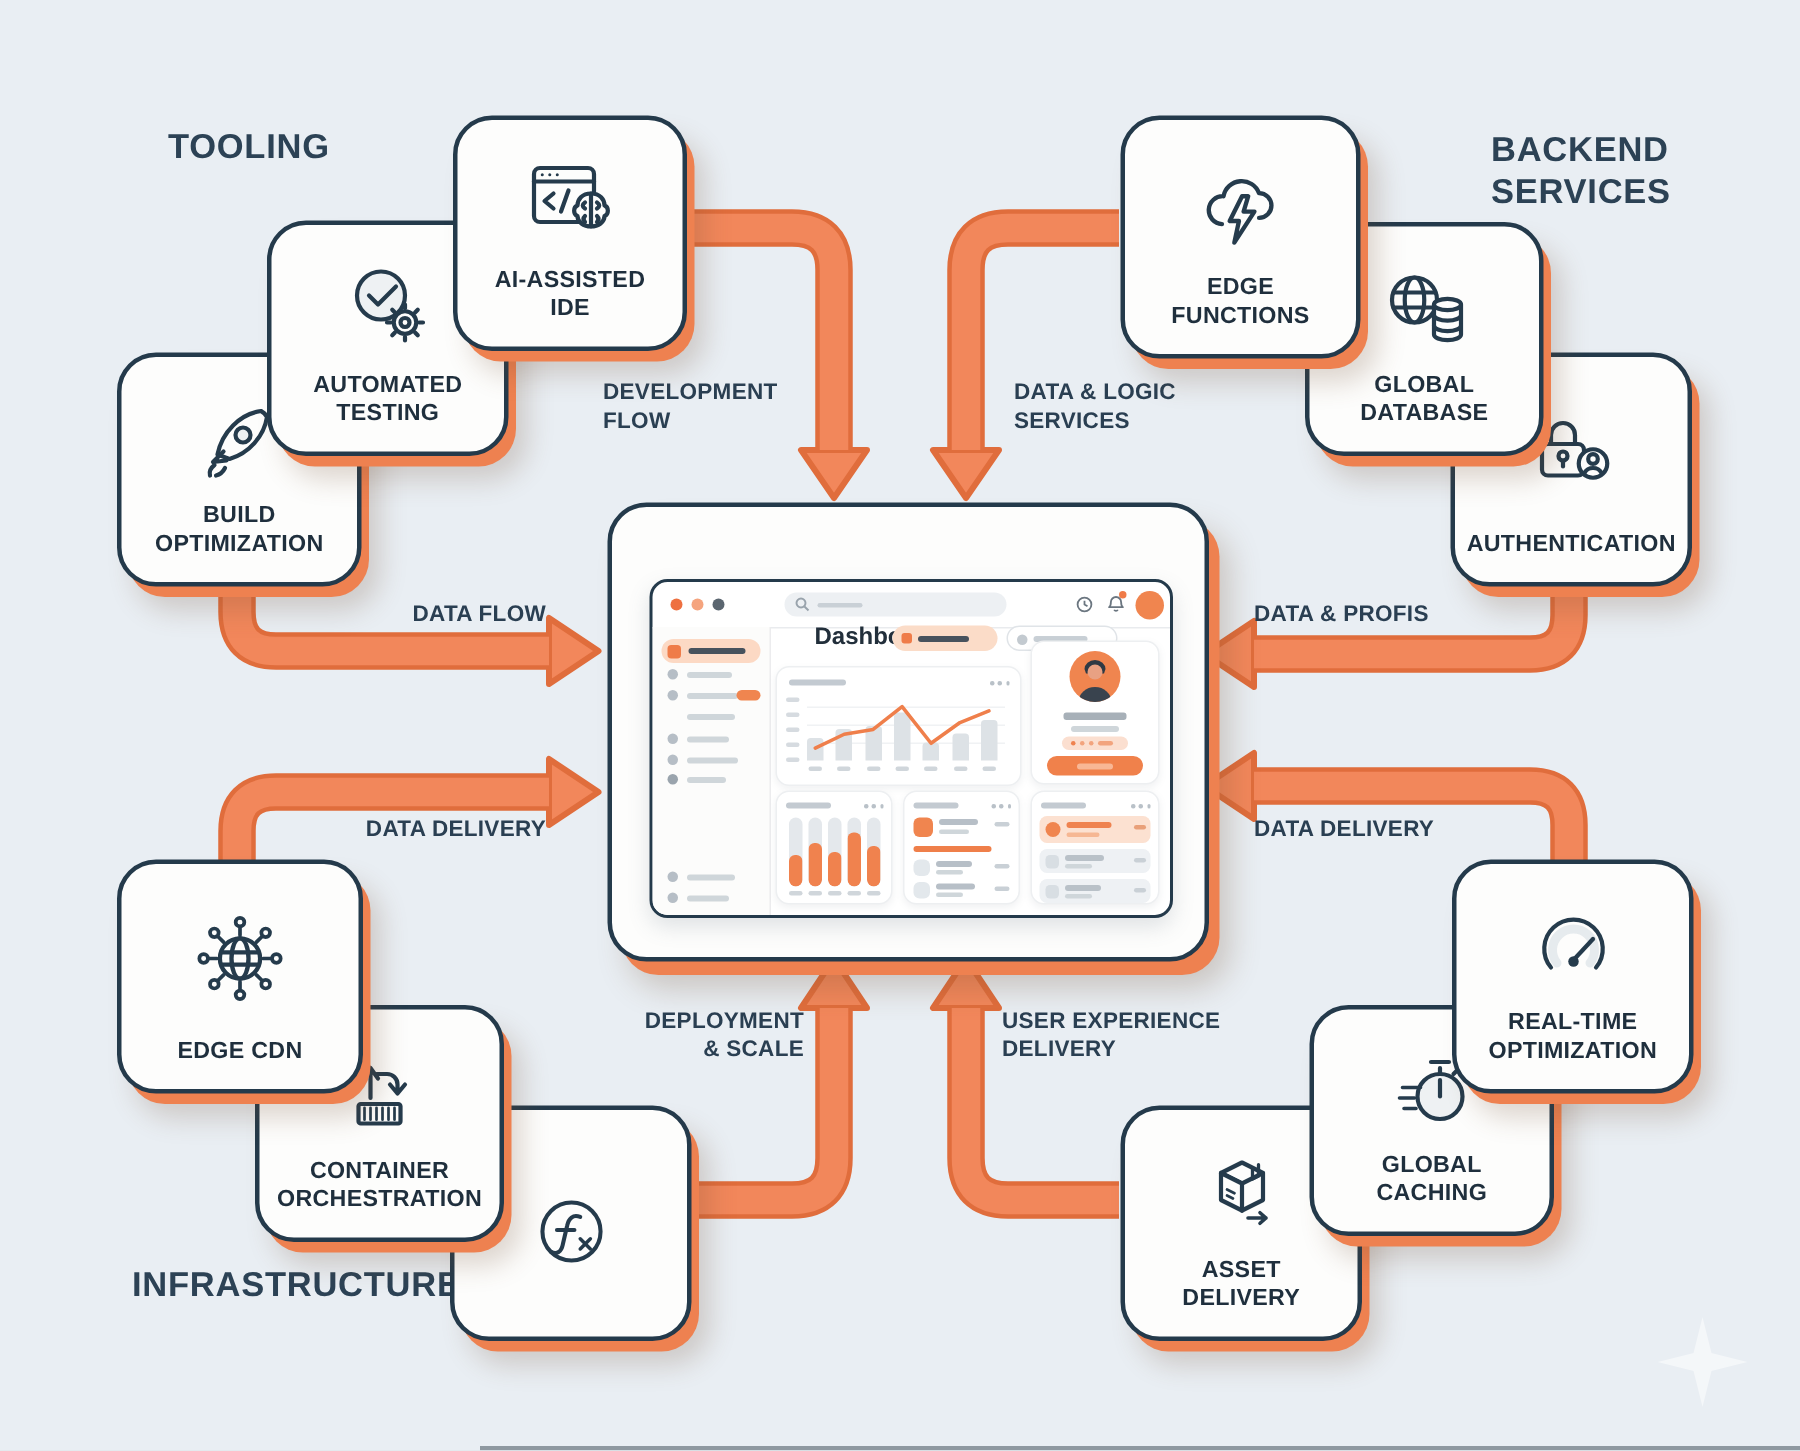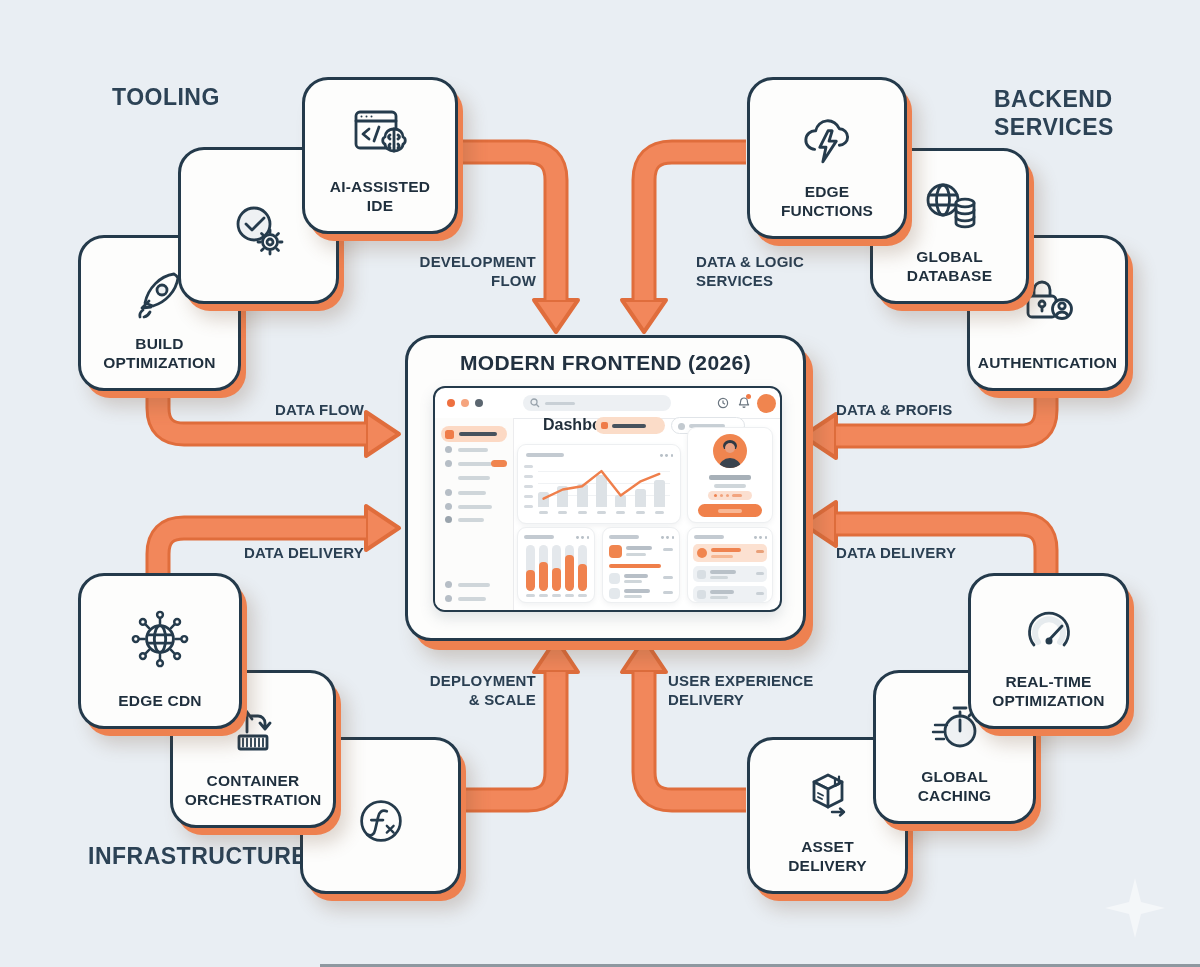--- a/index.html
+++ b/index.html
@@ -87,23 +87,23 @@
     <path class="shaft-o" d="M746,800 L672,800 Q644,800 644,772 L644,670"></path>
     <polygon class="head" points="622,672 666,672 644,639"></polygon>
     <path class="shaft-i" d="M746,800 L672,800 Q644,800 644,772 L644,672"></path>
   </svg>
 
   <div class="section-label" style="left:112px;top:84px;">TOOLING</div>
   <div class="section-label" style="left:994px;top:86px;">BACKEND
 SERVICES</div>
   <div class="section-label" style="left:88px;top:843px;">INFRASTRUCTURE</div>
 
-  <div class="arrow-label" style="left:402px;top:253px;width:134px;text-align:right;">DEVELOPMENT
+  <div class="arrow-label" style="left:402px;top:253px;width:134px;text-align:left;">DEVELOPMENT
 FLOW</div>
-  <div class="arrow-label" style="left:696px;top:253px;width:140px;">DATA &amp; LOGIC
+  <div class="arrow-label" style="left:676px;top:253px;width:140px;">DATA &amp; LOGIC
 SERVICES</div>
   <div class="arrow-label" style="left:238px;top:401px;width:126px;text-align:right;">DATA FLOW</div>
   <div class="arrow-label" style="left:836px;top:401px;width:130px;">DATA &amp; PROFIS</div>
   <div class="arrow-label" style="left:238px;top:544px;width:126px;text-align:right;">DATA DELIVERY</div>
   <div class="arrow-label" style="left:836px;top:544px;width:130px;">DATA DELIVERY</div>
   <div class="arrow-label" style="left:400px;top:672px;width:136px;text-align:right;">DEPLOYMENT
 &amp; SCALE</div>
   <div class="arrow-label" style="left:668px;top:672px;width:150px;">USER EXPERIENCE
 DELIVERY</div>
 
@@ -126,20 +126,22 @@
       <svg width="70" height="64" viewBox="0 0 64 64">
         <circle cx="27" cy="25" r="16" fill="#eef1f3"></circle>
         <path d="M19,25 l6,6 l12,-12"></path>
         <g>
           <circle cx="43" cy="43" r="7.5" fill="#fdfdfc"></circle>
           <circle cx="43" cy="43" r="3"></circle>
           <path d="M43,33.5 V31 M43,52.5 V55 M52.5,43 H55 M33.5,43 H31 M49.7,36.3 l1.8,-1.8 M36.3,49.7 l-1.8,1.8 M49.7,49.7 l1.8,1.8 M36.3,36.3 l-1.8,-1.8"></path>
         </g>
       </svg>
     </div>
+    <div class="nlabel">AUTOMATED
+TESTING</div>
   </div>
 
   <div class="node" style="left:302px;top:77px;width:150px;height:151px;z-index:12;justify-content:center;">
     <div class="nicon">
       <svg width="70" height="64" viewBox="0 0 64 64">
         <rect x="8" y="10" width="40" height="36" rx="4" fill="#fdfdfc"></rect>
         <path d="M8,19 H48"></path>
         <circle cx="13.5" cy="14.5" r="1" fill="#253b4c" stroke="none"></circle>
         <circle cx="18.5" cy="14.5" r="1" fill="#253b4c" stroke="none"></circle>
         <circle cx="23.5" cy="14.5" r="1" fill="#253b4c" stroke="none"></circle>
@@ -278,21 +280,20 @@
         <path d="M39,16.5 L39,24 l4,-2 l0,-7.5" stroke-width="2.2"></path>
         <path d="M22,31 l5,2.5 M22,35 l4,2" stroke-width="1.8"></path>
         <path d="M36,50 h12 M48,50 l-4,-3.5 M48,50 l-4,3.5" stroke-width="2.4"></path>
       </svg>
     </div>
     <div class="nlabel">ASSET
 DELIVERY</div>
   </div>
 
   <div id="center-panel">
-    <div id="center-title">MODERN FRONTEND (2026)</div>
 
     <div id="mock-window">
 
       <div class="abs" style="left:0;top:0;width:345px;height:30px;border-bottom:1px solid #e9ebee;">
         <div class="abs" style="left:12px;top:11px;width:8px;height:8px;border-radius:50%;background:#ee7040;"></div>
         <div class="abs" style="left:26px;top:11px;width:8px;height:8px;border-radius:50%;background:#f5a47e;"></div>
         <div class="abs" style="left:40px;top:11px;width:8px;height:8px;border-radius:50%;background:#5b6670;"></div>
         <div class="abs" style="left:88px;top:7px;width:148px;height:16px;background:#edf0f3;border-radius:8px;">
           <svg class="abs" style="left:7px;top:3px;" width="10" height="10" viewBox="0 0 10 10">
               <circle cx="4" cy="4" r="3" fill="none" stroke="#99a3ac" stroke-width="1.3"></circle>

